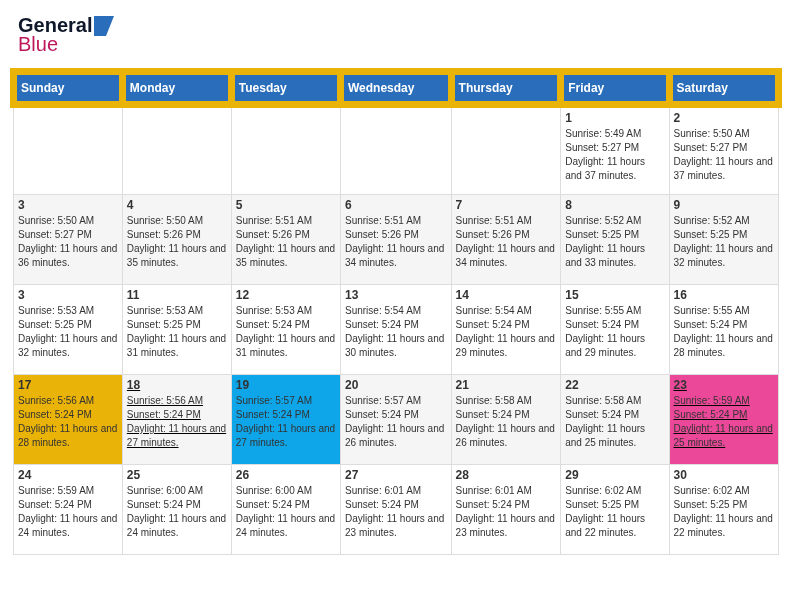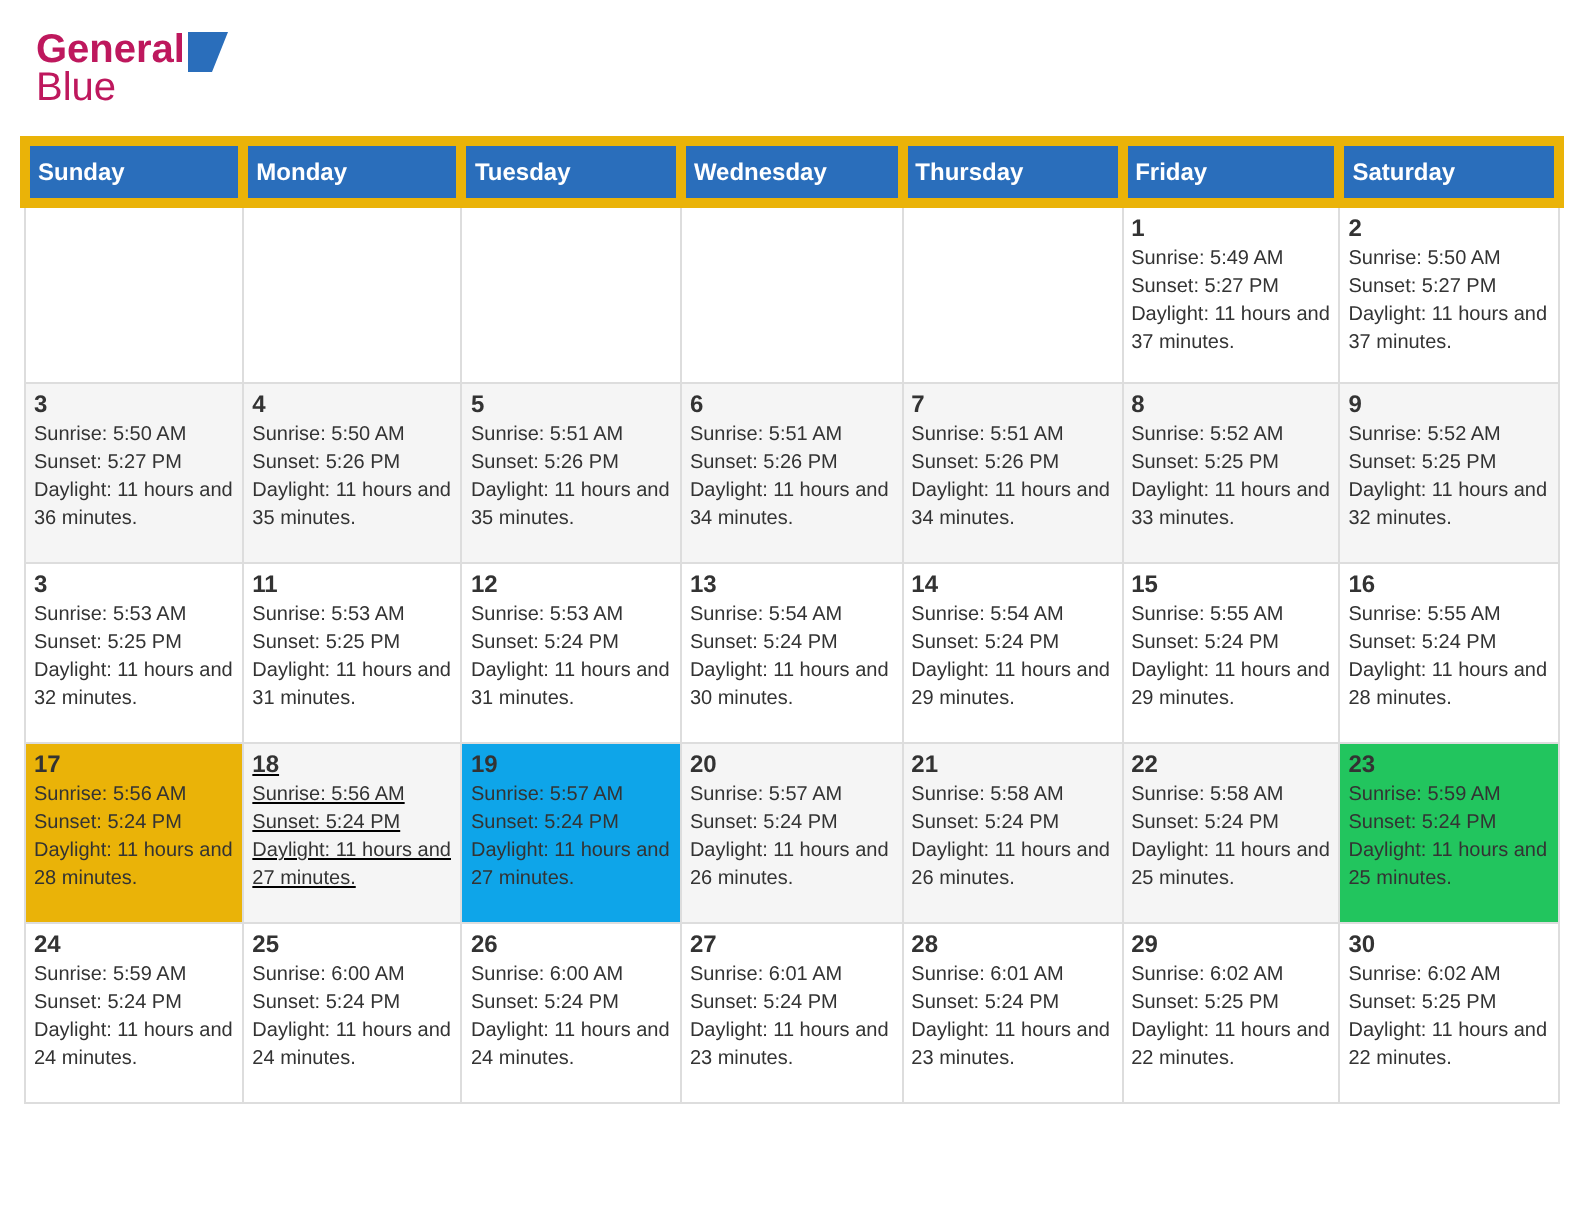--- a/index.html
+++ b/index.html
@@ -39,21 +39,21 @@
       border-collapse: collapse;
       font-size: 11px;
     }
     .calendar th {
       background: #2a6ebb;
       color: #fff;
       padding: 6px 4px;
       text-align: left;
       font-size: 12px;
       font-weight: bold;
-      border: 5px solid #eab308;
+      border: 7px solid #eab308;
     }
     .calendar td {
       border: 1px solid #ddd;
       vertical-align: top;
       padding: 3px 4px;
       height: 90px;
       width: 113px;
       background: #fff;
     }
     .calendar tr:nth-child(even) td {
@@ -74,21 +74,21 @@
     .empty-cell {
       background: #fff !important;
     }
   </style>
 </head>
 <body>
 
 <div class="header">
   <div class="logo">
     <div style="display:flex;align-items:center;">
-      <span style="font-size:20px;font-weight:bold;color:#be185d;">General</span>
+      <span style="font-size:20px;font-weight:bold;color:#0f172a;">General</span>
       <svg width="20" height="20" viewBox="0 0 20 20" style="margin-left:2px;">
         <polygon points="0,0 20,0 12,20 0,20" fill="#2a6ebb"></polygon>
       </svg>
     </div>
     <span style="font-size:20px;font-weight:normal;color:#be185d;margin-top:-4px;">Blue</span>
   </div>
   <div class="title-section">
     <div class="month-title"></div>
     <div class="location"></div>
   </div>
@@ -244,21 +244,21 @@
           <div class="day-info" style="white-space: pre-line;">Sunrise: 5:58 AM
 Sunset: 5:24 PM
 Daylight: 11 hours and 26 minutes.</div>
         </td>
         <td style="background: rgb(245, 245, 245);">
           <span class="day-number">22</span>
           <div class="day-info" style="white-space: pre-line;">Sunrise: 5:58 AM
 Sunset: 5:24 PM
 Daylight: 11 hours and 25 minutes.</div>
         </td>
-        <td style="background: #22c55e;">
+        <td style="background: #ec4899; text-decoration: underline;">
           <span class="day-number">23</span>
           <div class="day-info" style="white-space: pre-line;">Sunrise: 5:59 AM
 Sunset: 5:24 PM
 Daylight: 11 hours and 25 minutes.</div>
         </td>
       </tr>
       <tr>
         <td>
           <span class="day-number">24</span>
           <div class="day-info" style="white-space: pre-line;">Sunrise: 5:59 AM

